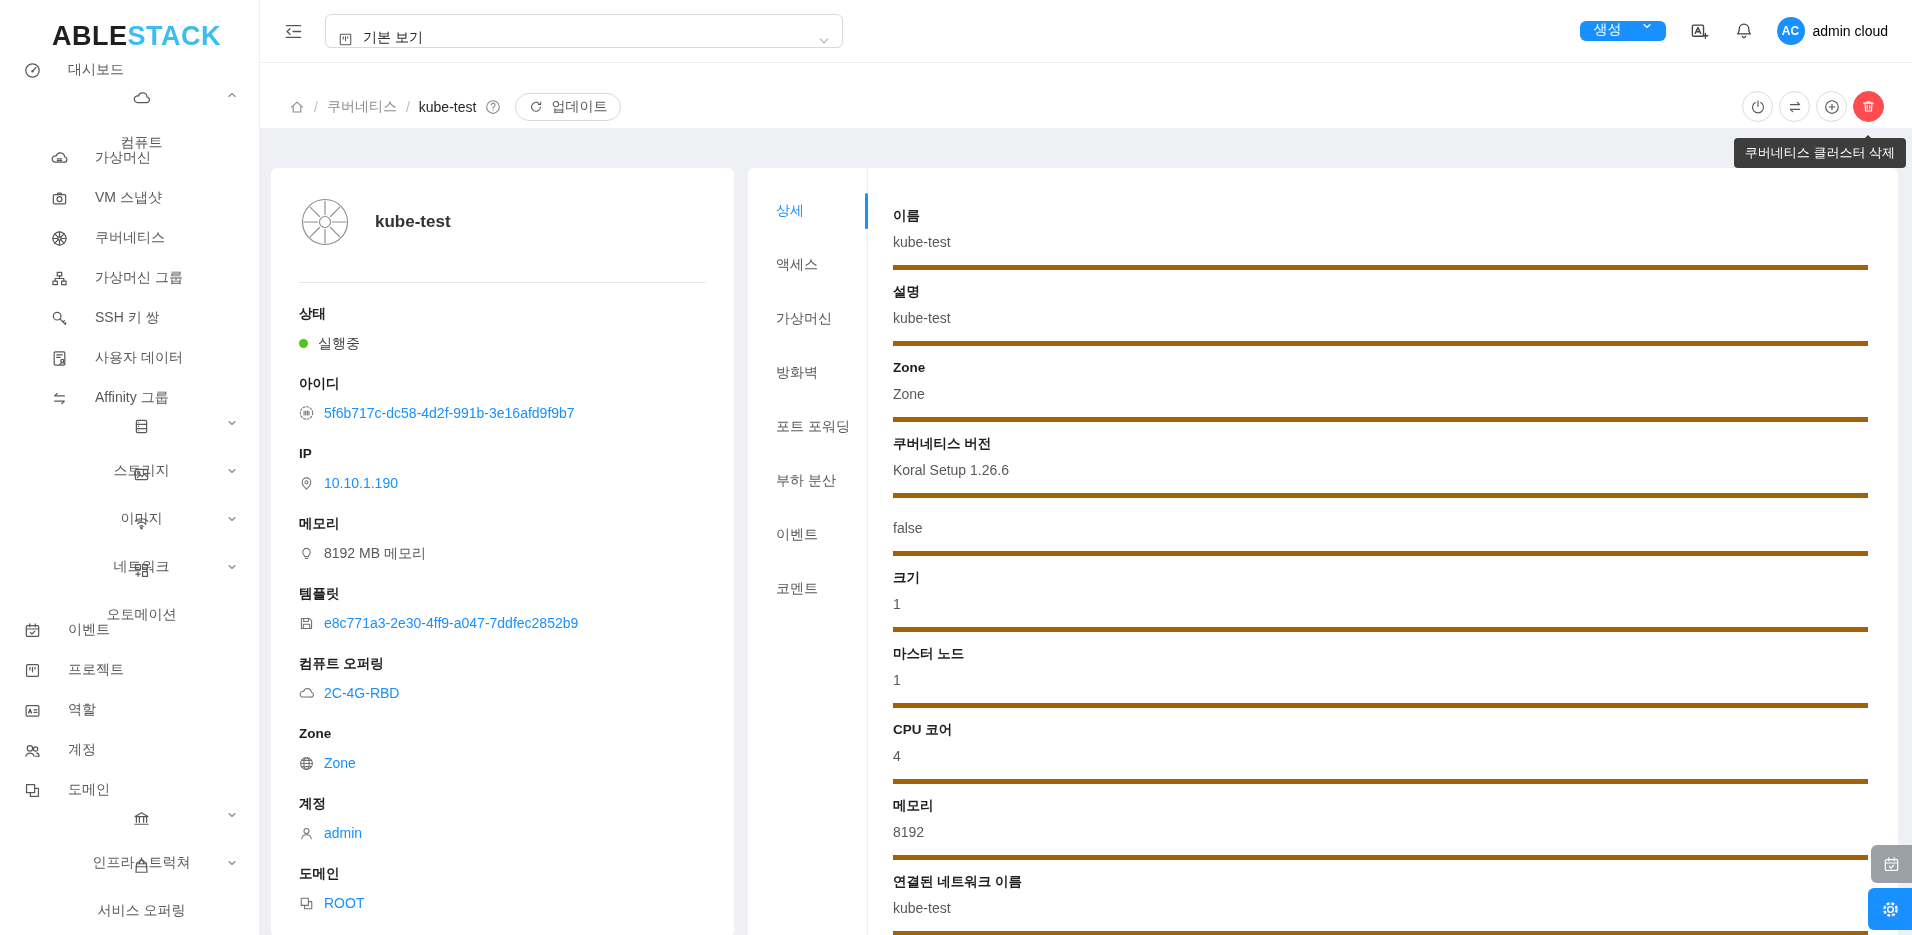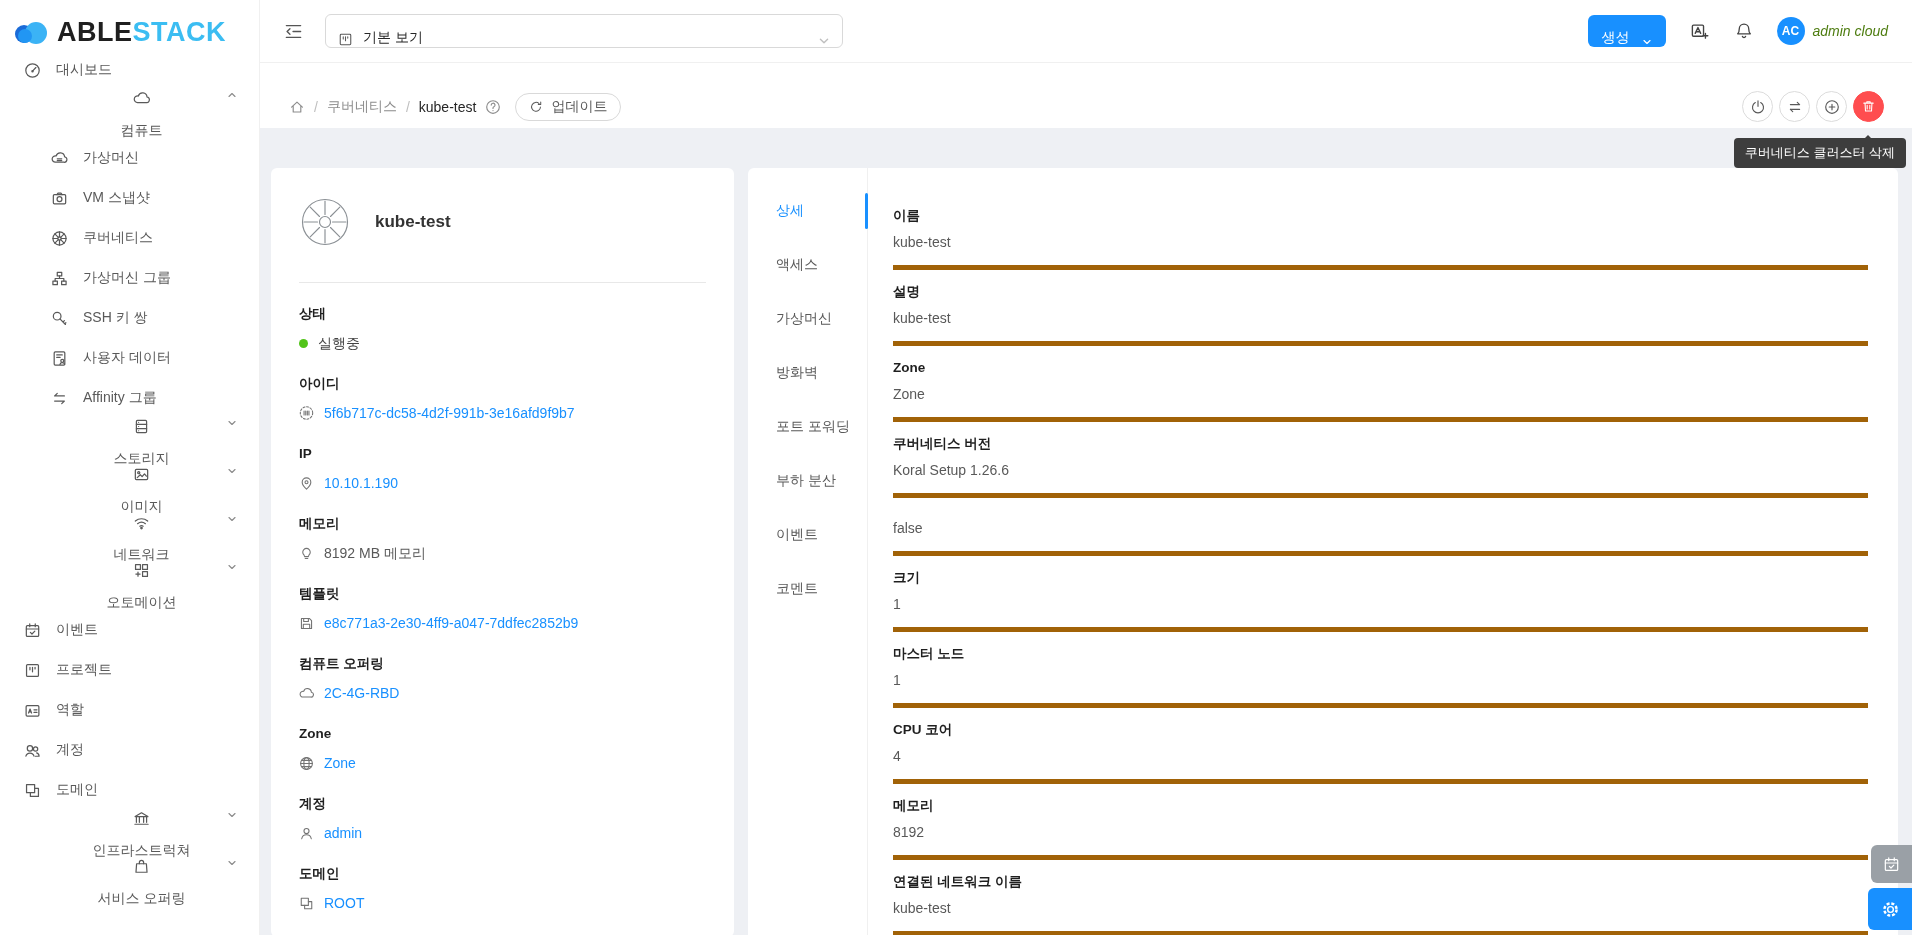--- a/index.html
+++ b/index.html
@@ -4,51 +4,51 @@
 <style>
   * { margin:0; padding:0; box-sizing:border-box; }
   html,body { width:1912px; height:935px; overflow:hidden;
     font-family:"Liberation Sans","DejaVu Sans",sans-serif;
     background:#eef0f4; color:#595959; }
   svg.i { fill:none; stroke:currentColor; stroke-width:1.15; stroke-linecap:round; stroke-linejoin:round; display:block; }
 
   
   .sidebar { position:fixed; left:0; top:0; width:260px; height:935px; background:#fff;
     border-right:1px solid #f0f0f0; z-index:5; }
-  .logo { height:50px; display:flex; align-items:center; padding:14px 0 0 14px; gap:7px; cursor:pointer; }
+  .logo { height:50px; display:flex; align-items:center; padding:14px 0 0 14px; gap:7px; cursor:pointer;flex-direction:column; }
   .logo-text { font-size:27px; font-weight:bold; letter-spacing:.5px; }
   .logo-text .dark { color:#1f1f1f; }
   .logo-text .light { color:#3bbdf2; }
-  .sb-item { height:40px; display:flex; align-items:center; gap:15px; padding-left:24px;
+  .sb-item { height:40px; display:flex; align-items:center; gap:27px; padding-left:24px;
     font-size:14px; color:#595959; cursor:pointer; position:relative; }
   .sb-item.group { height:48px;flex-direction:column; }
   .sb-item.sub { padding-left:51px; }
   .sb-item .chev { position:absolute; right:22px; color:#8c8c8c; }
   .sb-ico { width:17px; height:17px; color:#595959; flex:0 0 17px; }
 
   
   .main { margin-left:260px; }
   .topbar { height:63px; background:#fff; border-bottom:1px solid #f0f0f0;
     display:flex; align-items:center; padding:0 24px; }
   .fold { color:#555; cursor:pointer; margin-right:22px; }
   .view-select { width:518px; height:34px; border:1px solid #d9d9d9; border-radius:6px;
     display:flex; align-items:flex-end; gap:10px; padding:0 12px; font-size:14px; color:#262626;
     background:#fff; cursor:pointer; }
   .view-select .sel-ico { color:#595959; }
   .view-select .caret { margin-left:auto; color:#bfbfbf; }
   .top-right { margin-left:auto; display:flex; align-items:center; }
-  .btn-create { height:32px; padding:0 14px; background:#1890ff; color:#fff; border:none;
-    border-radius:6px; font-size:14px; display:flex; align-items:flex-end; gap:12px; cursor:pointer;
+  .btn-create { height:20px; padding:0 14px; background:#1890ff; color:#fff; border:none;
+    border-radius:6px; font-size:14px; display:flex; align-items:flex-start; gap:20px; cursor:pointer;
     font-family:inherit; }
   .top-ico { color:#434343; cursor:pointer; }
   .lang { margin-left:24px; } .bell { margin-left:26px; }
   .user-chip { display:flex; align-items:center; gap:8px; margin-left:24px; cursor:pointer; }
   .avatar { width:28px; height:28px; border-radius:50%; background:#1890ff; color:#fff;
     font-size:12px; font-weight:bold; display:flex; align-items:center; justify-content:center; }
-  .user-name { font-size:14px; color:#4d7c0f;font-style:italic; }
+  .user-name { font-size:14px; color:#000000; }
 
   
   .crumbbar { height:65px; background:#fff; display:flex; align-items:center; padding:22px 28px 0 29px; }
   .crumb { display:flex; align-items:center; gap:9px; font-size:14px; color:#8c8c8c; }
   .crumb .sep { color:#bfbfbf; }
   .crumb a.link { color:#8c8c8c; text-decoration:none; cursor:pointer; }
   .crumb .cur { color:#262626; }
   .help-ico { color:#8c8c8c; cursor:pointer; }
   .btn-update { margin-left:14px; height:28px; border:1px solid #d9d9d9; border-radius:15px;
     background:#fff; display:flex; align-items:center; gap:8px; padding:0 13px; font-size:14px;

